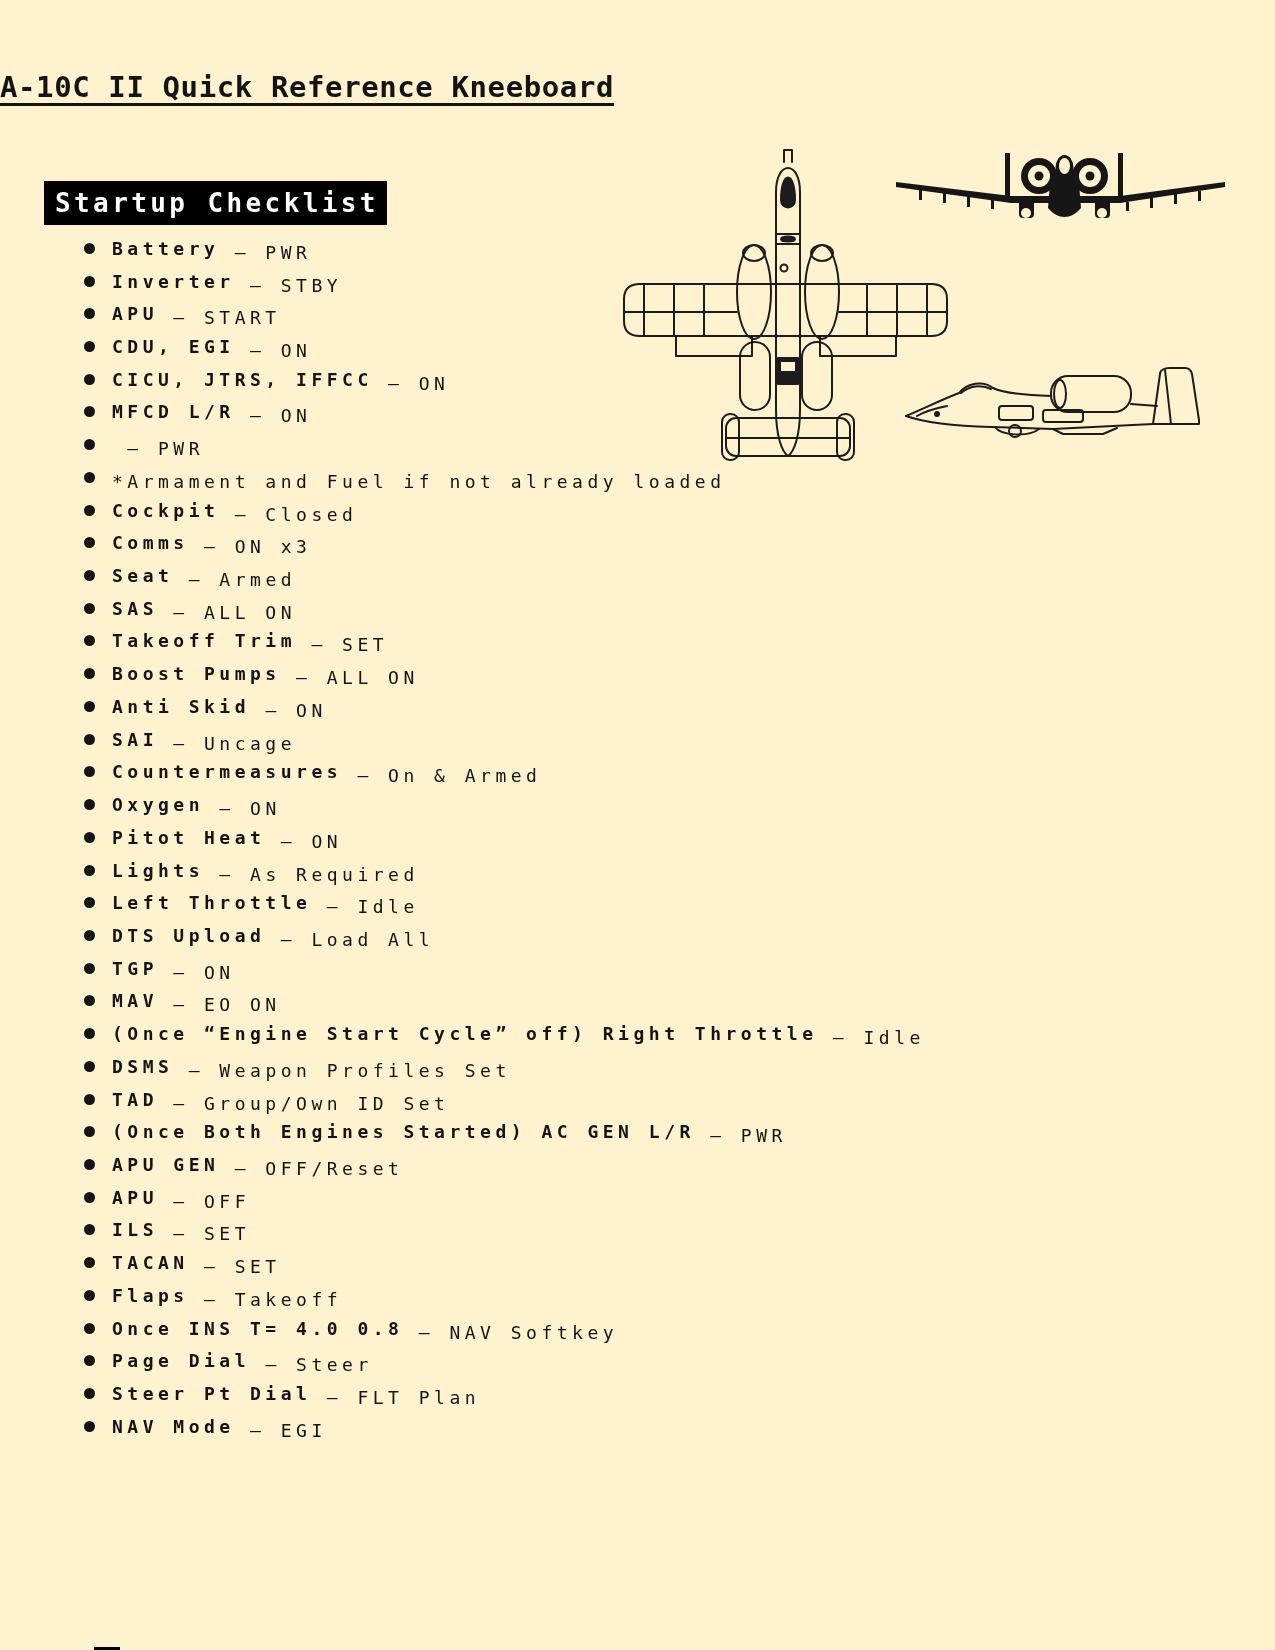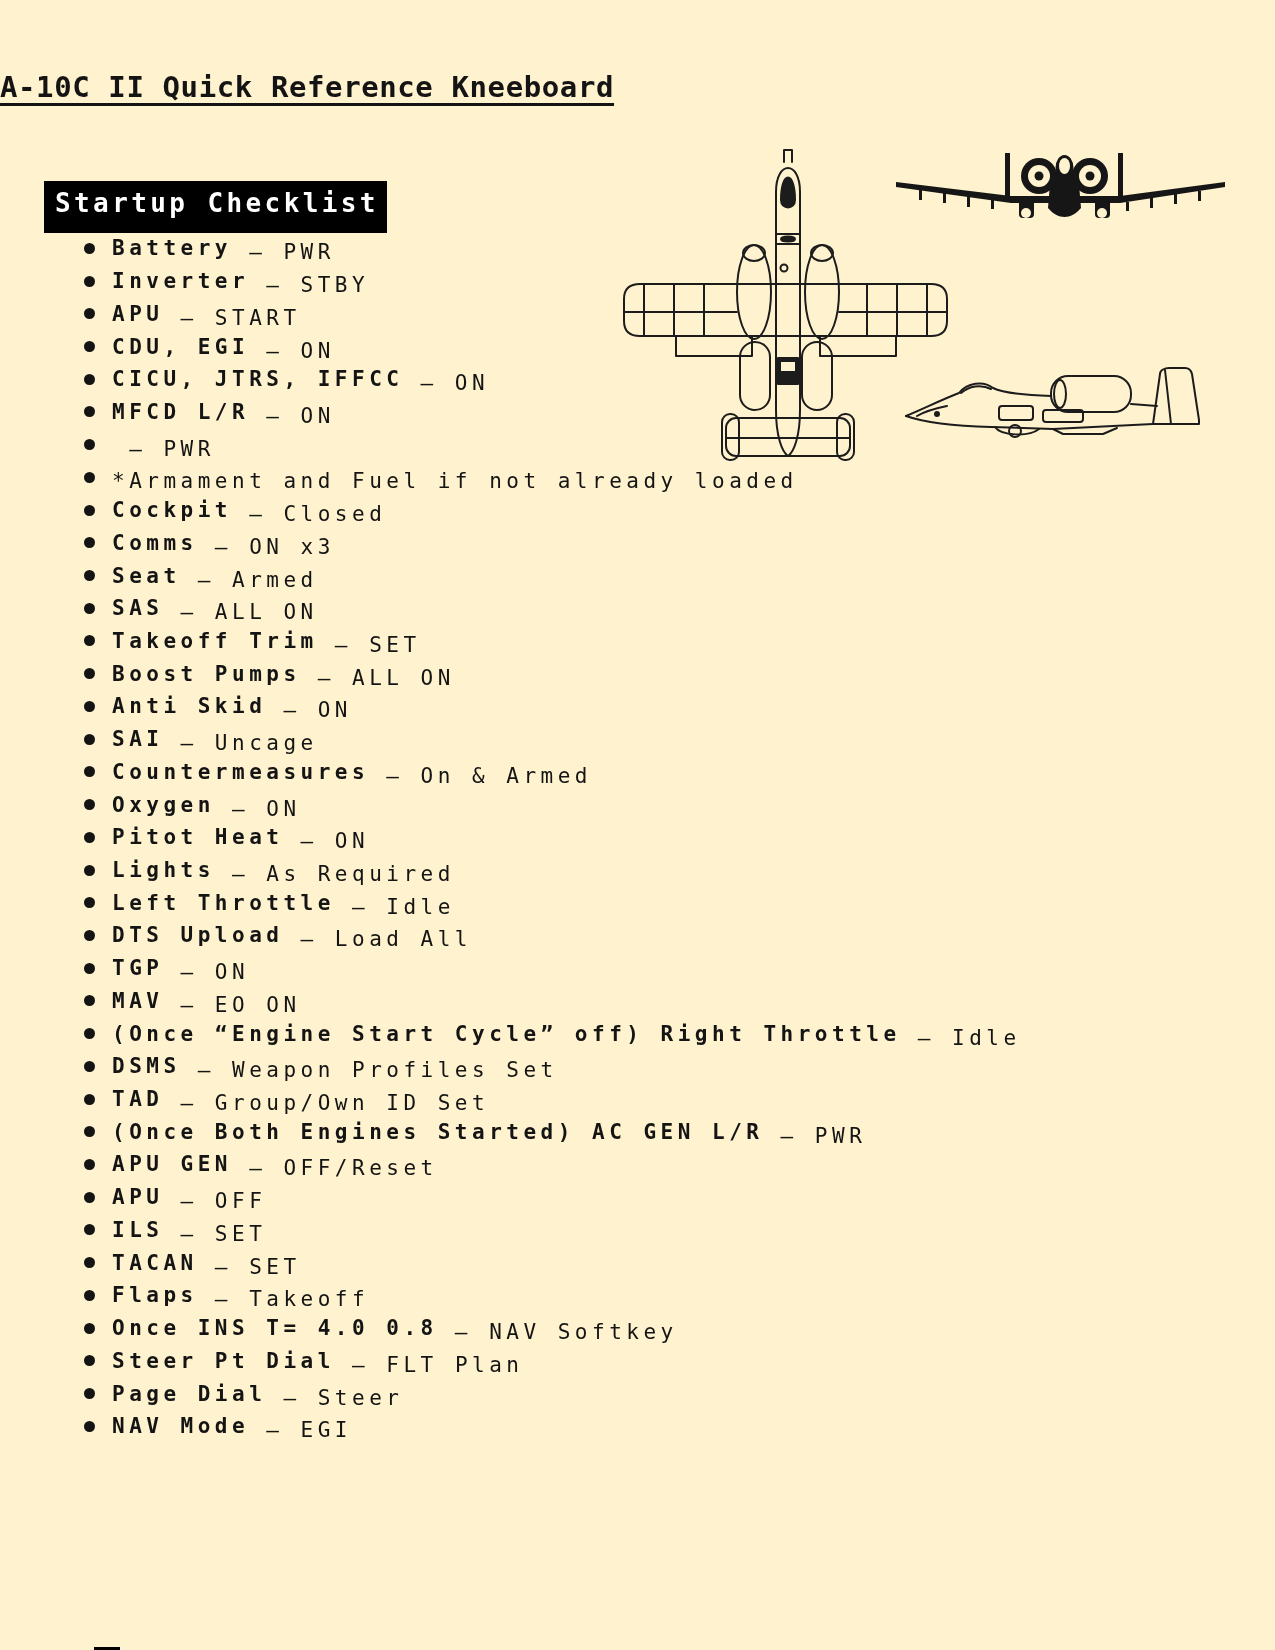--- a/index.html
+++ b/index.html
@@ -18,31 +18,31 @@
     text-decoration:underline;
     text-decoration-thickness:2.5px;
     text-underline-offset:6px;
   }
   .section-heading{
     position:absolute;left:44px;top:181px;
     margin:0;
     background:#000000;color:#FFFFFF;
     font-size:26px;font-weight:bold;letter-spacing:3.4px;
     line-height:44px;height:44px;
-    padding:0 8px 8px 11px;
+    padding:0 8px 0 11px;
     white-space:nowrap;
   }
   ul.checklist{
     position:absolute;left:84px;top:232px;
     margin:0;padding:0;list-style:none;
   }
   li.check-item{
     height:32.72px;
     display:flex;align-items:center;
-    font-size:21px;letter-spacing:4.5px;
+    font-size:18px;letter-spacing:4.5px;
     white-space:pre;
   }
   .bullet{
     width:11px;height:11px;border-radius:50%;
     background:#141414;flex:0 0 auto;
     margin-right:17px;
   }
   .item-bold{font-weight:bold;white-space:pre;}
   .item-text{white-space:pre;margin-top:8px;}
   .plane{position:absolute;}
@@ -90,22 +90,22 @@
     <li class="check-item"><span class="bullet"></span><span class="item-bold">(Once “Engine Start Cycle” off) Right Throttle</span><span class="item-text"> – Idle</span></li>
     <li class="check-item"><span class="bullet"></span><span class="item-bold">DSMS</span><span class="item-text"> – Weapon Profiles Set</span></li>
     <li class="check-item"><span class="bullet"></span><span class="item-bold">TAD</span><span class="item-text"> – Group/Own ID Set</span></li>
     <li class="check-item"><span class="bullet"></span><span class="item-bold">(Once Both Engines Started) AC GEN L/R</span><span class="item-text"> – PWR</span></li>
     <li class="check-item"><span class="bullet"></span><span class="item-bold">APU GEN</span><span class="item-text"> – OFF/Reset</span></li>
     <li class="check-item"><span class="bullet"></span><span class="item-bold">APU</span><span class="item-text"> – OFF</span></li>
     <li class="check-item"><span class="bullet"></span><span class="item-bold">ILS</span><span class="item-text"> – SET</span></li>
     <li class="check-item"><span class="bullet"></span><span class="item-bold">TACAN</span><span class="item-text"> – SET</span></li>
     <li class="check-item"><span class="bullet"></span><span class="item-bold">Flaps</span><span class="item-text"> – Takeoff</span></li>
     <li class="check-item"><span class="bullet"></span><span class="item-bold">Once INS T= 4.0 0.8</span><span class="item-text"> – NAV Softkey</span></li>
+    <li class="check-item"><span class="bullet"></span><span class="item-bold">Page Dial</span><span class="item-text"> – Steer</span></li>
     <li class="check-item"><span class="bullet"></span><span class="item-bold">Steer Pt Dial</span><span class="item-text"> – FLT Plan</span></li>
-    <li class="check-item"><span class="bullet"></span><span class="item-bold">Page Dial</span><span class="item-text"> – Steer</span></li>
     <li class="check-item"><span class="bullet"></span><span class="item-bold">NAV Mode</span><span class="item-text"> – EGI</span></li>
   </ul>
 
 <div class="plane plane-top">
   <svg viewBox="0 0 335 315" xmlns="http://www.w3.org/2000/svg">
     <g stroke="#1c1c1c" stroke-width="2" fill="none" stroke-linejoin="round" stroke-linecap="round">
       <path d="M166,16 L166,4 L174,4 L174,16"></path>
       <path d="M158,46 C158,14 182,14 182,46 L182,264 C182,290 176,306 170,310 C164,306 158,290 158,264 Z"></path>
       <path d="M163,54 C163,24 177,24 177,54 C177,64 163,64 163,54 Z" fill="#1c1c1c"></path>
       <line x1="158" y1="88" x2="182" y2="88"></line>

